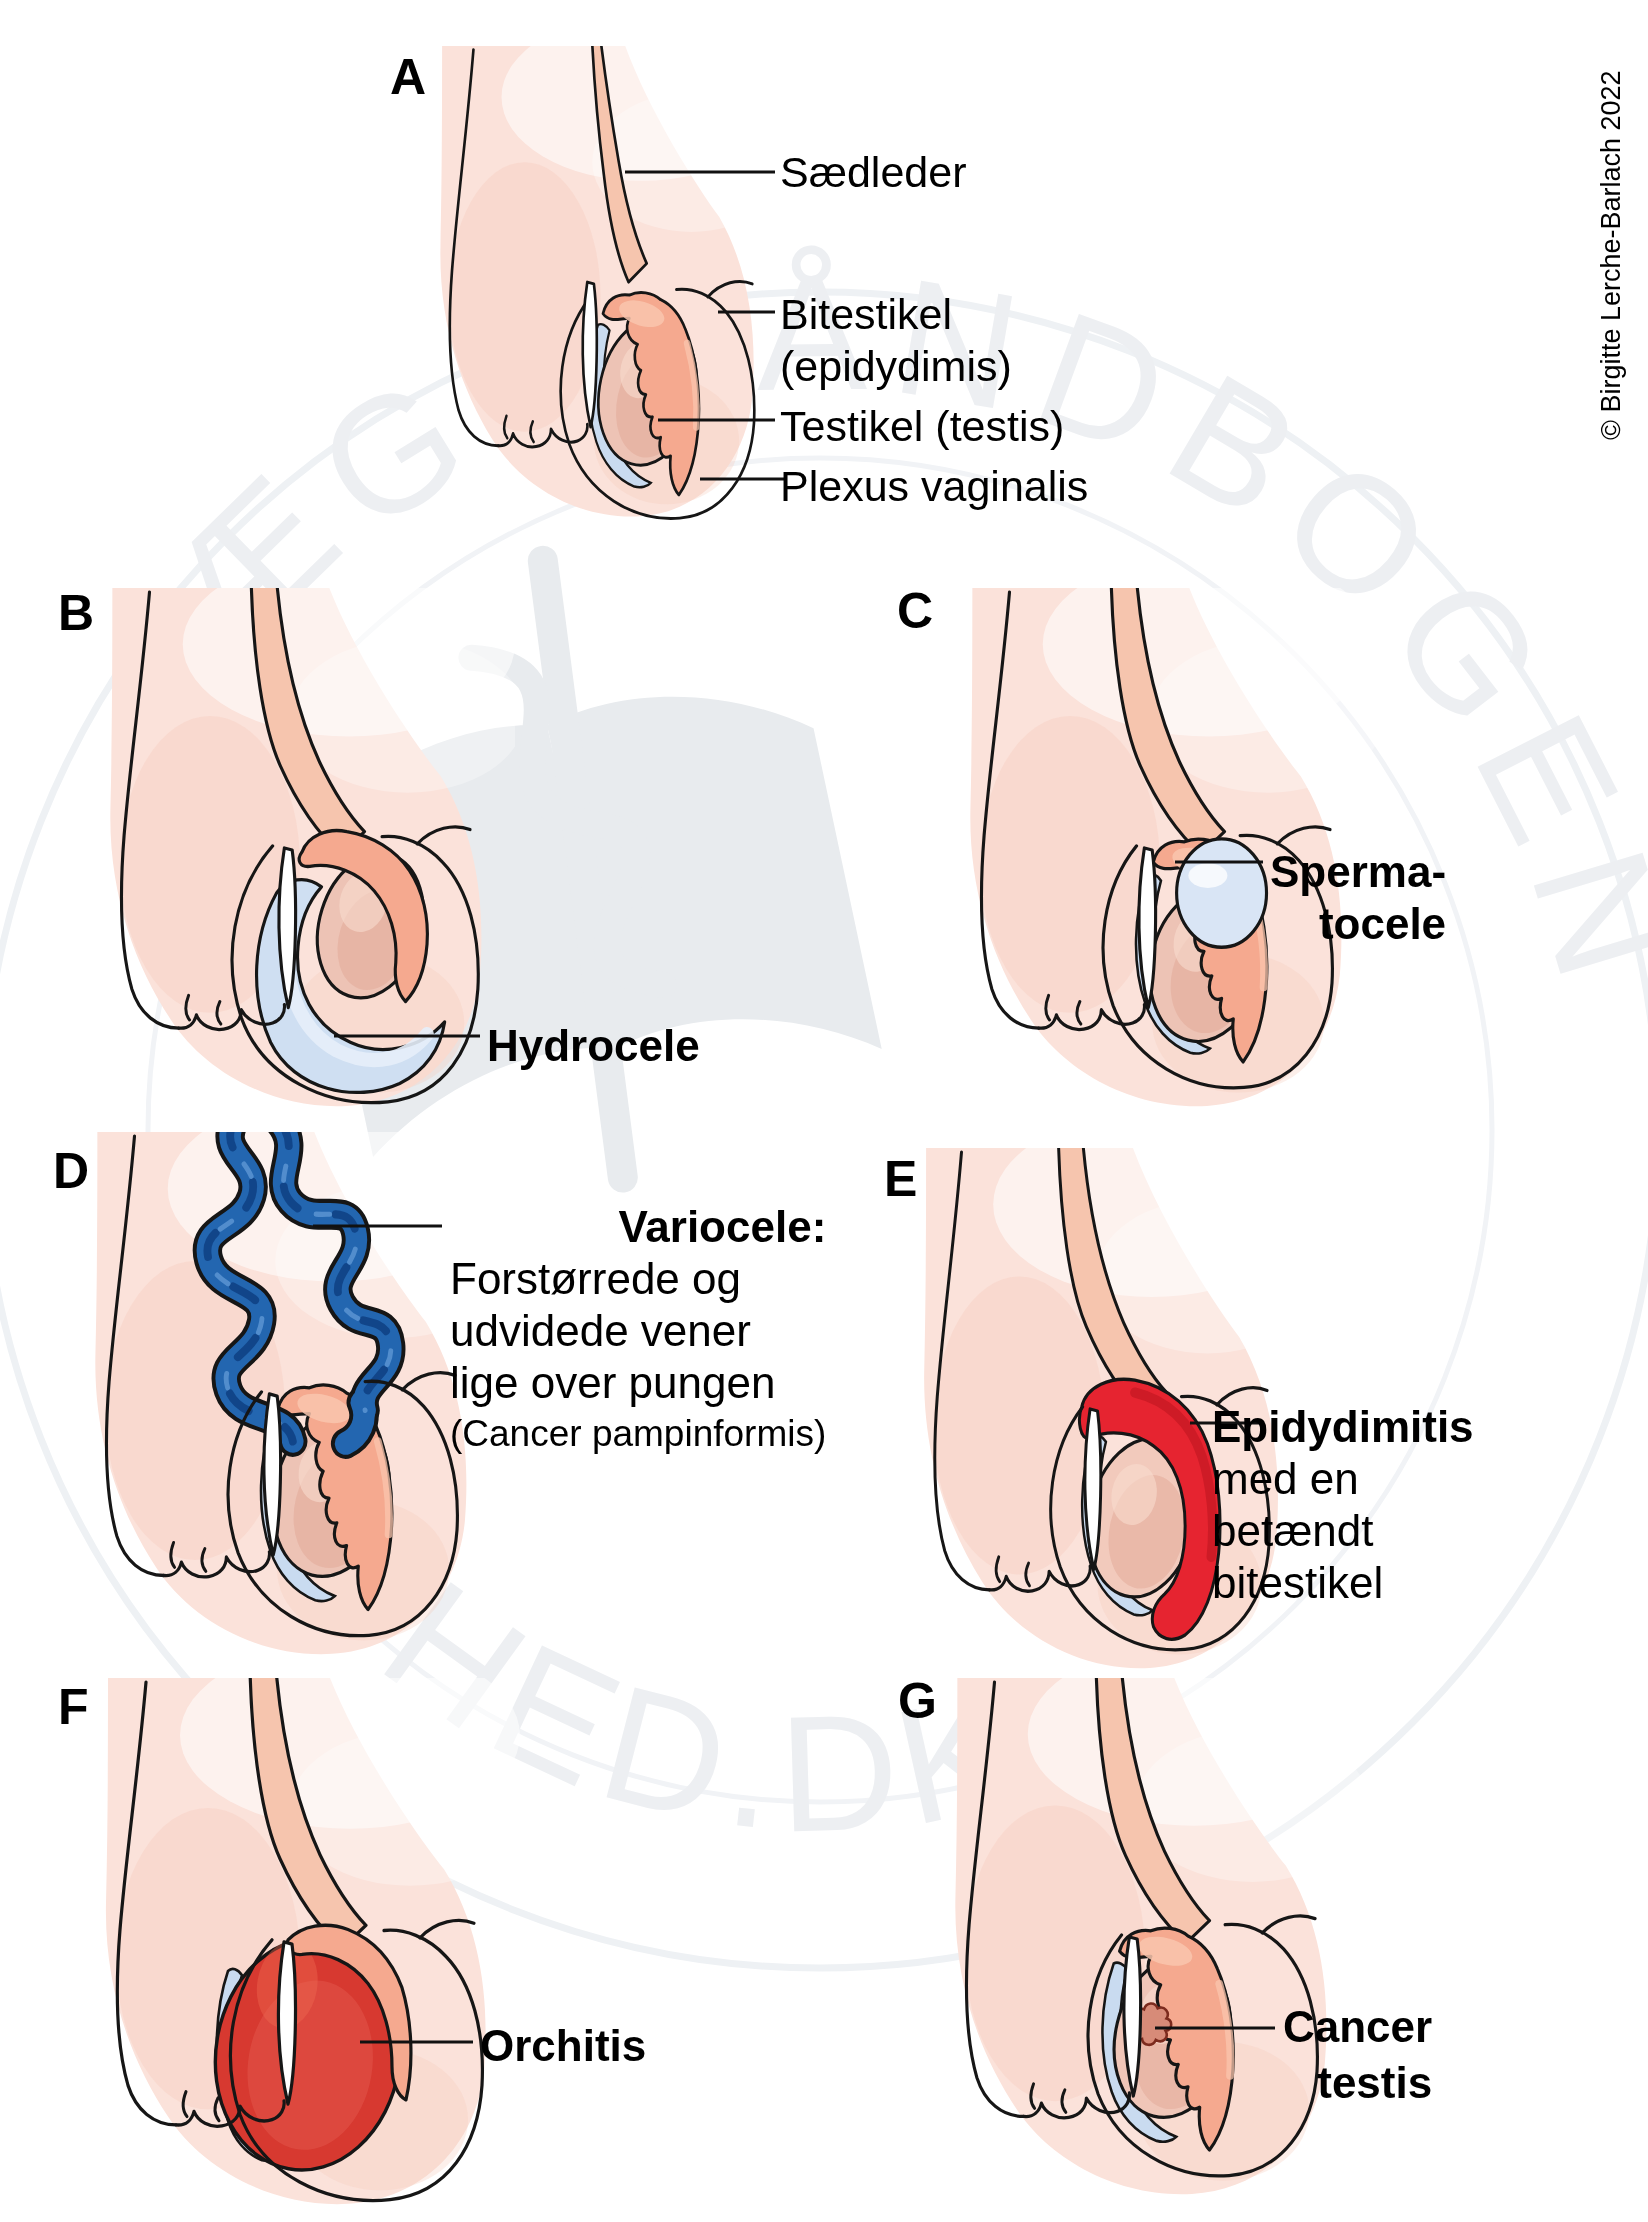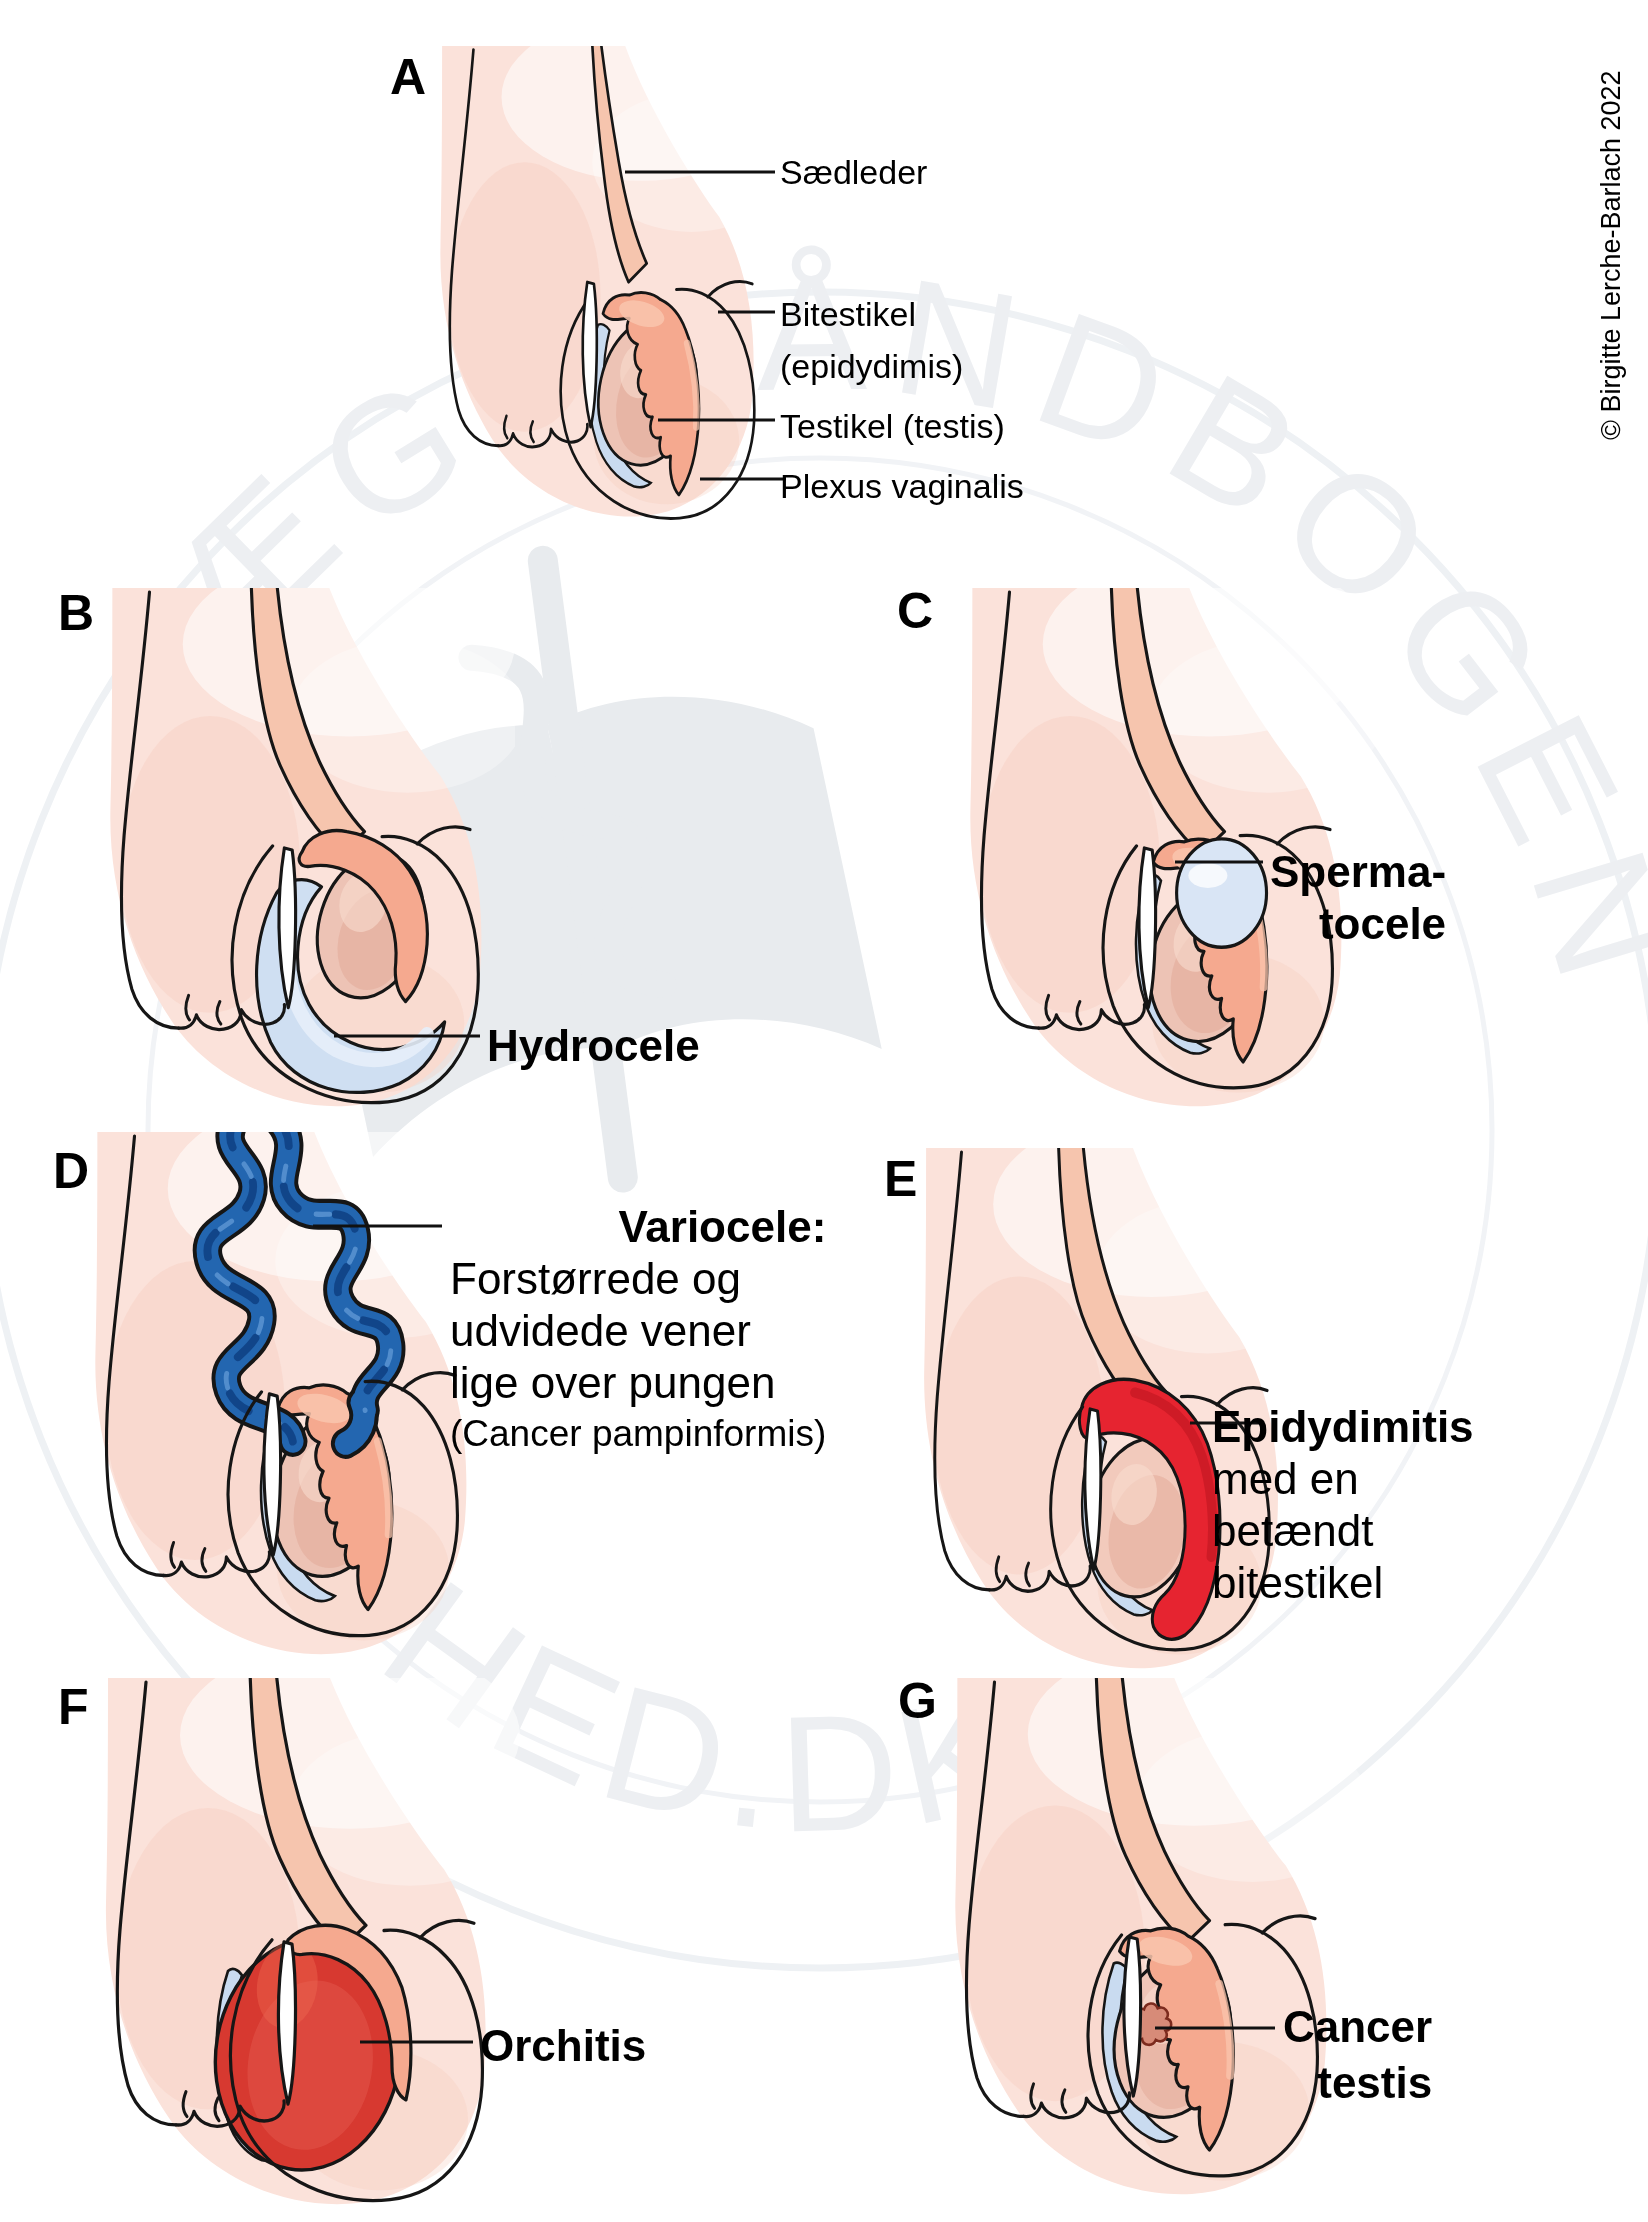--- a/index.html
+++ b/index.html
@@ -2,21 +2,21 @@
 <html><head>
 <meta charset="utf-8">
 <style>
   html,body{margin:0;padding:0;background:#ffffff;}
   .page{position:relative;width:1648px;height:2222px;background:#fff;overflow:hidden;
         font-family:"Liberation Sans","DejaVu Sans",sans-serif;color:#000;}
   .panel-letter{position:absolute;font-size:50px;font-weight:bold;line-height:1;z-index:4;}
   .illo{position:absolute;z-index:2;}
   .illo svg{display:block;}
   .lbl{position:absolute;z-index:4;font-size:44px;line-height:52px;}
-  .lbl.reg{font-size:34px;}
+  .lbl.reg{font-size:43px;}
   .lbl .bold,.lbl.bold{font-weight:bold;text-align:right;}
   .lbl .small{font-size:37px;line-height:50px;}
   .copyright{position:absolute;left:1596px;top:440px;transform:rotate(-90deg);
              transform-origin:0 0;white-space:nowrap;font-size:27px;z-index:4;}
   .leaders{position:absolute;left:0;top:0;z-index:3;}
   .wm{position:absolute;left:0;top:0;z-index:0;}
 </style>
 </head>
 <body>
 

